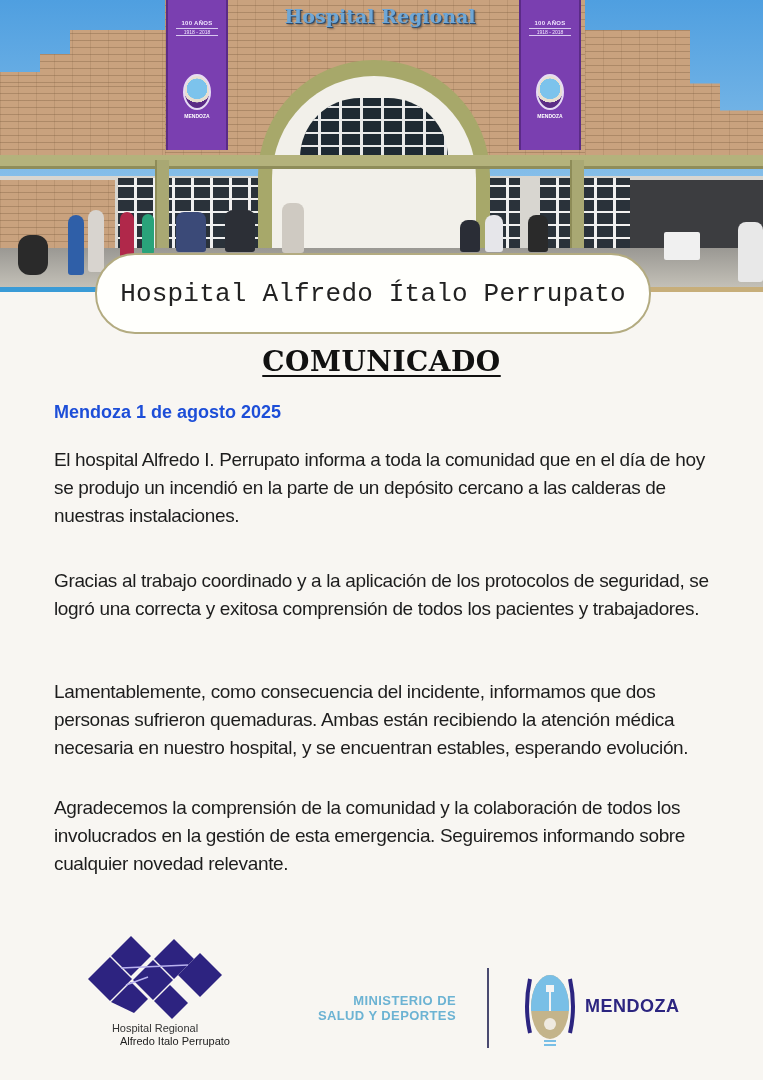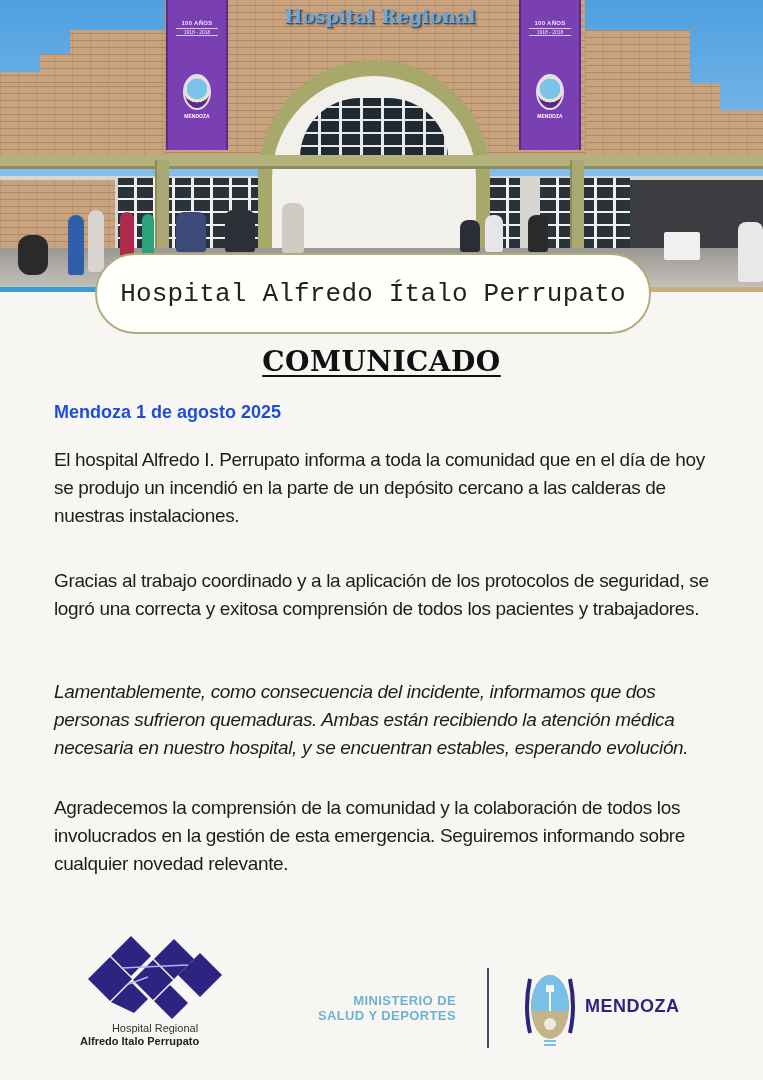--- a/index.html
+++ b/index.html
@@ -52,28 +52,28 @@
 
     
     .heading { position: absolute; left: 0; top: 345px; width: 763px; text-align: center; }
     .heading span { font-family: "DejaVu Serif", serif; font-weight: bold; font-size: 28px; color: #111; text-decoration: underline; text-decoration-thickness: 2px; text-underline-offset: 4px; letter-spacing: 0.5px; }
 
     
     .date { position: absolute; left: 54px; top: 402px; font-size: 18px; font-weight: bold; color: #1d4ed8; }
     .para { position: absolute; left: 54px; width: 660px; font-size: 19px; line-height: 28px; color: #1d1d1d; letter-spacing: -0.35px; }
     .p1 { top: 446px; }
     .p2 { top: 567px; }
-    .p3 { top: 678px; font-style: italic; }
+    .p3 { top: 678px; }
     .p4 { top: 794px; }
 
     
     .hosp-logo { position: absolute; left: 80px; top: 935px; width: 150px; height: 115px; }
     .hosp-logo svg { position: absolute; left: 8px; top: 0; }
     .hosp-logo .t1 { position: absolute; left: 0; top: 87px; width: 150px; text-align: center; font-size: 11px; color: #333; }
-    .hosp-logo .t2 { position: absolute; left: 0; top: 100px; width: 150px; text-align: left; font-size: 11px; font-weight: bold; color: #222; }
+    .hosp-logo .t2 { position: absolute; left: 0; top: 100px; width: 150px; text-align: right; font-size: 11px; font-weight: normal; color: #222; }
     .ministerio { position: absolute; left: 316px; top: 993px; width: 140px; text-align: right; color: #6cb3d3; font-size: 13px; font-weight: bold; line-height: 15px; letter-spacing: 0.4px; }
     .divider { position: absolute; left: 487px; top: 968px; width: 2px; height: 80px; background: #4a4a70; }
     .seal { position: absolute; left: 522px; top: 967px; width: 56px; height: 82px; }
     .mendoza { position: absolute; left: 585px; top: 996px; color: #2c2580; font-size: 18px; font-weight: bold; letter-spacing: 0.5px; }
   </style>
 </head>
 <body>
 
 <div class="photo">
   <div class="sky"></div>

